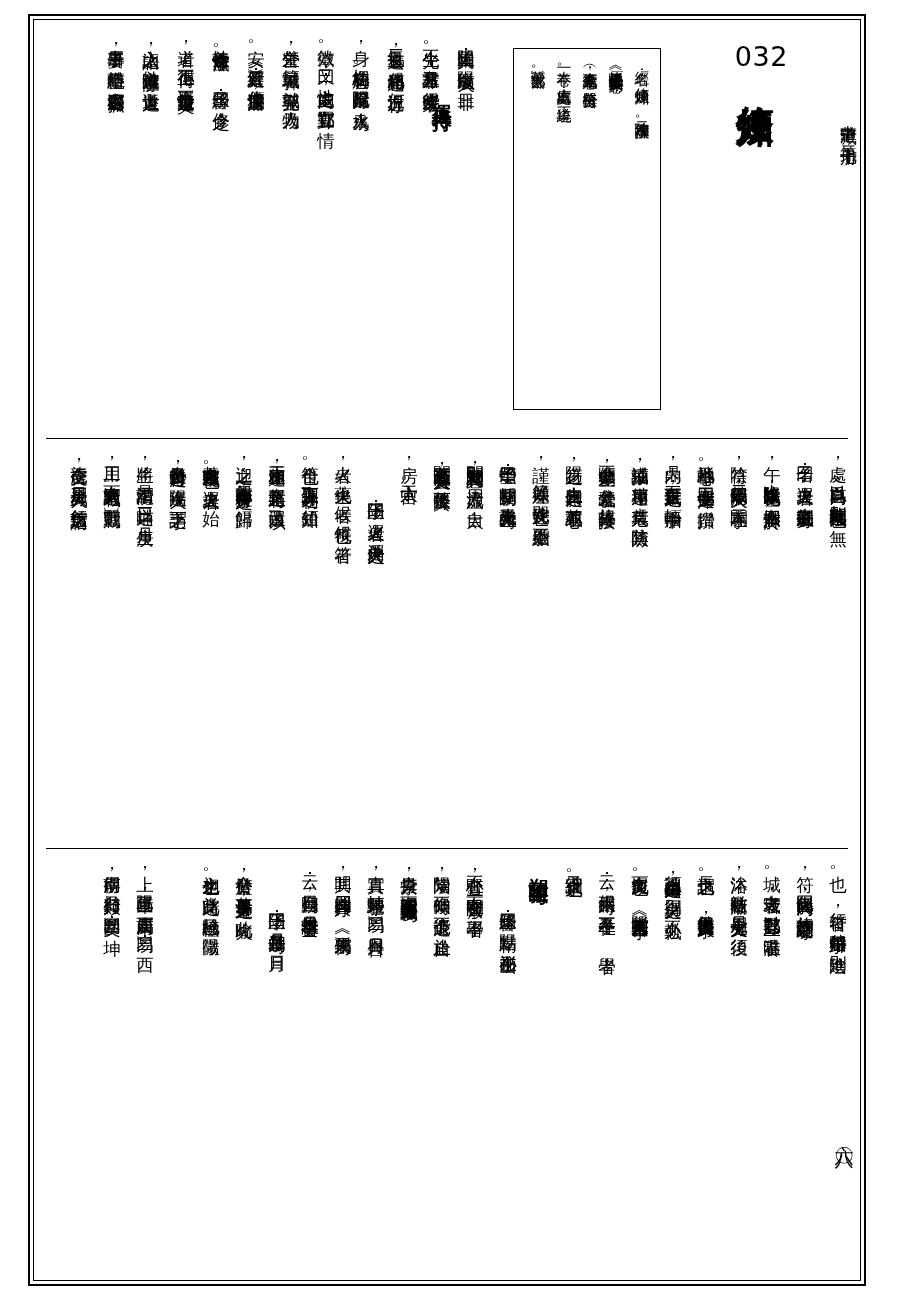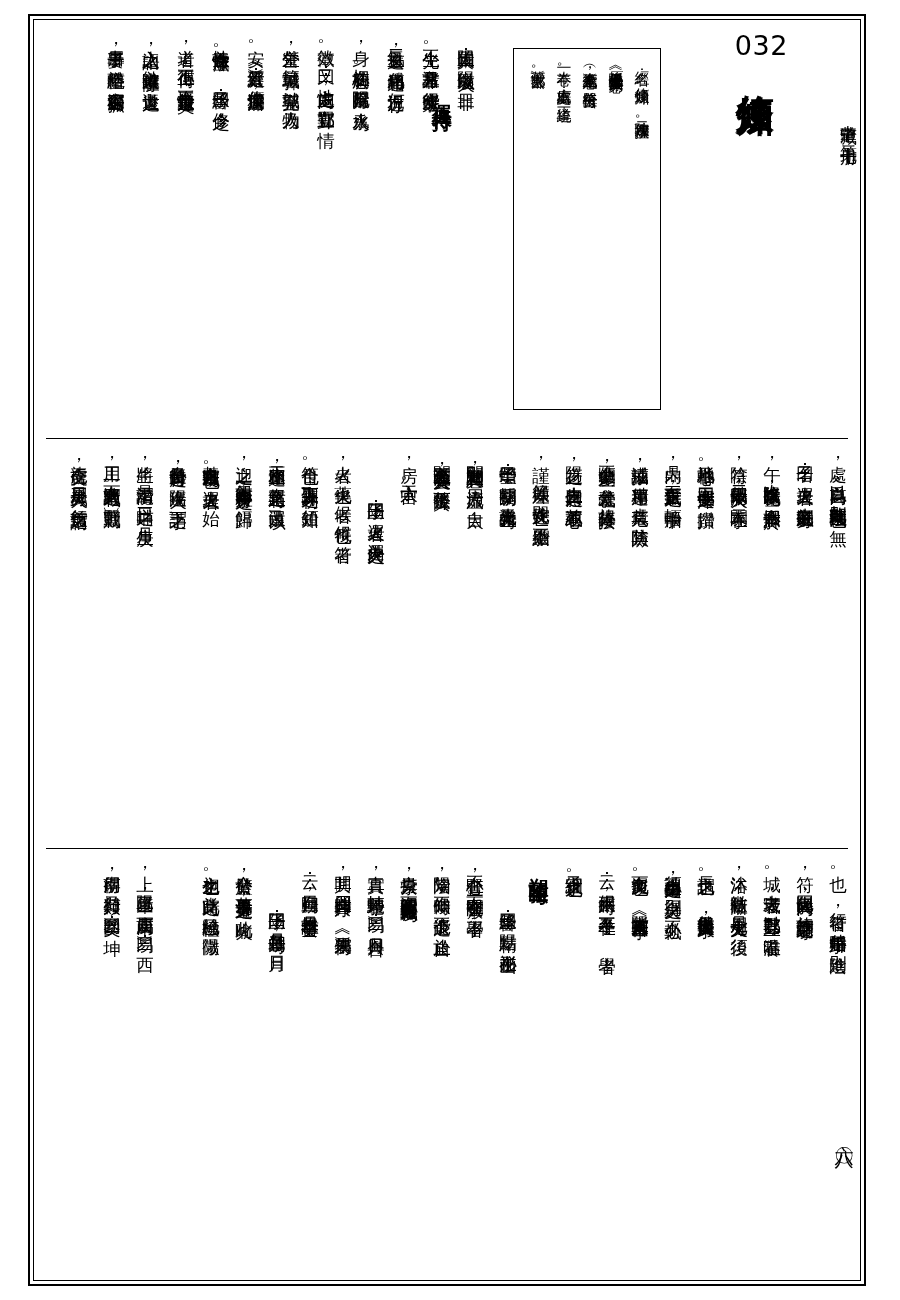--- a/index.html
+++ b/index.html
@@ -57,21 +57,21 @@
     right: 44px;
     bottom: 60px;
     height: 110px;
     font-size: 19px;
     letter-spacing: 0.12em;
   }
   
   .title-block {
     position: absolute;
     right: 112px;
-    top: 30px;
+    top: 41px;
     height: 240px;
     text-align: left;
   }
   .title-num {
     font-size: 27px;
     letter-spacing: 0.02em;
     writing-mode: horizontal-tb;
     text-orientation: mixed;
     margin-bottom: 4px;
     font-family: "DejaVu Sans", "Liberation Sans", sans-serif;

